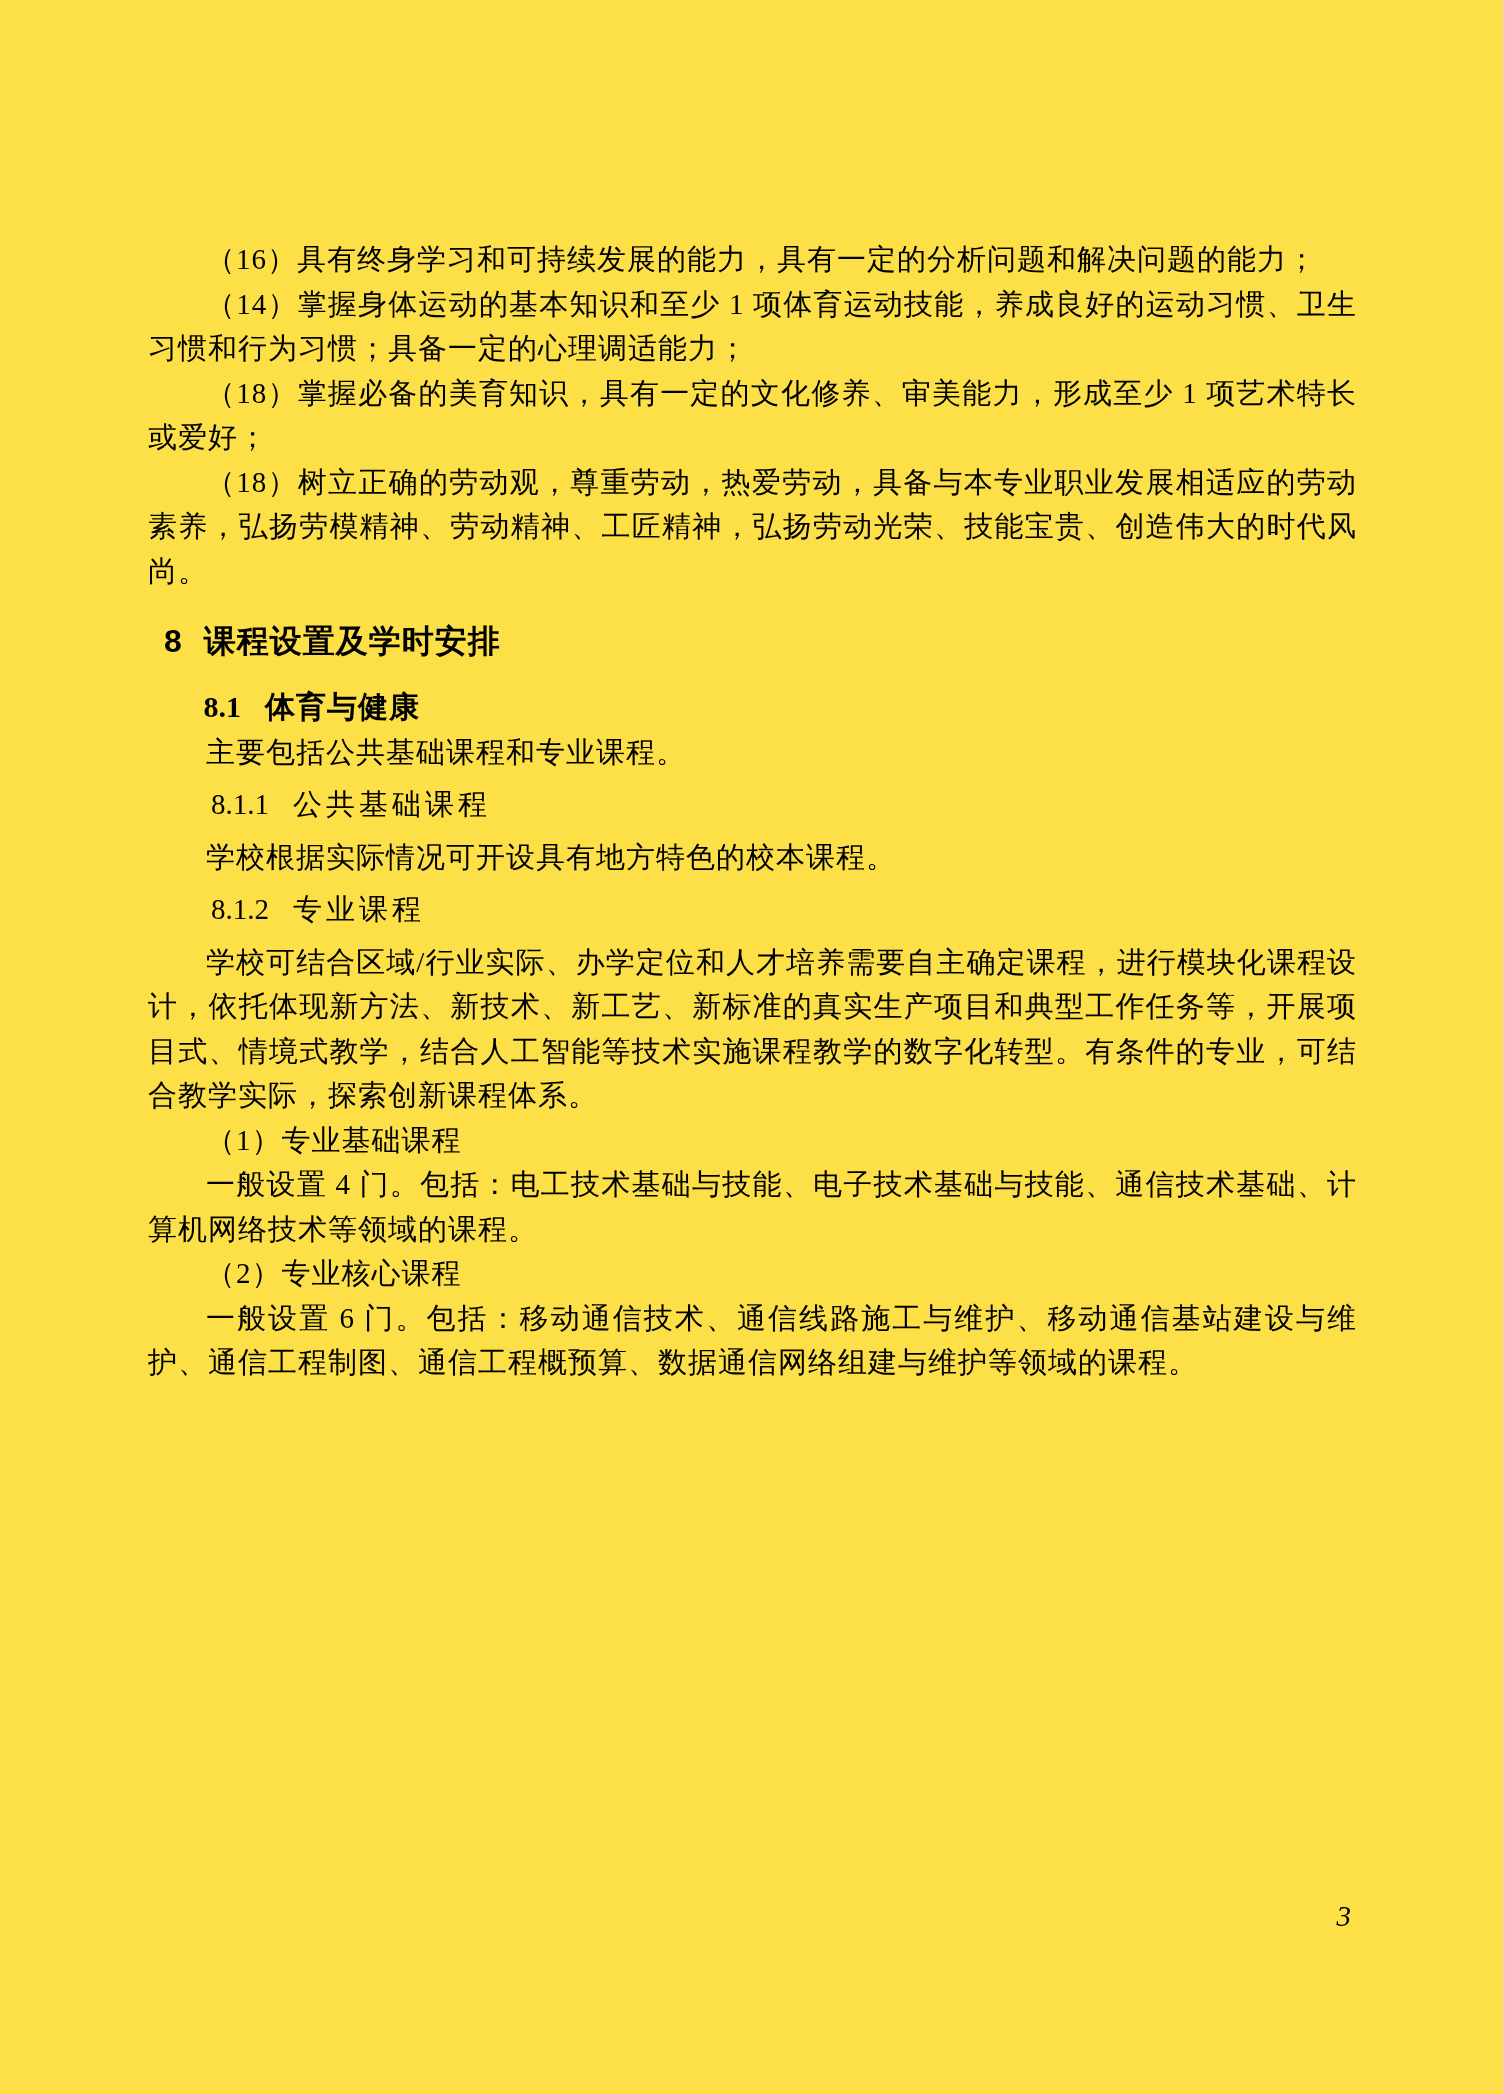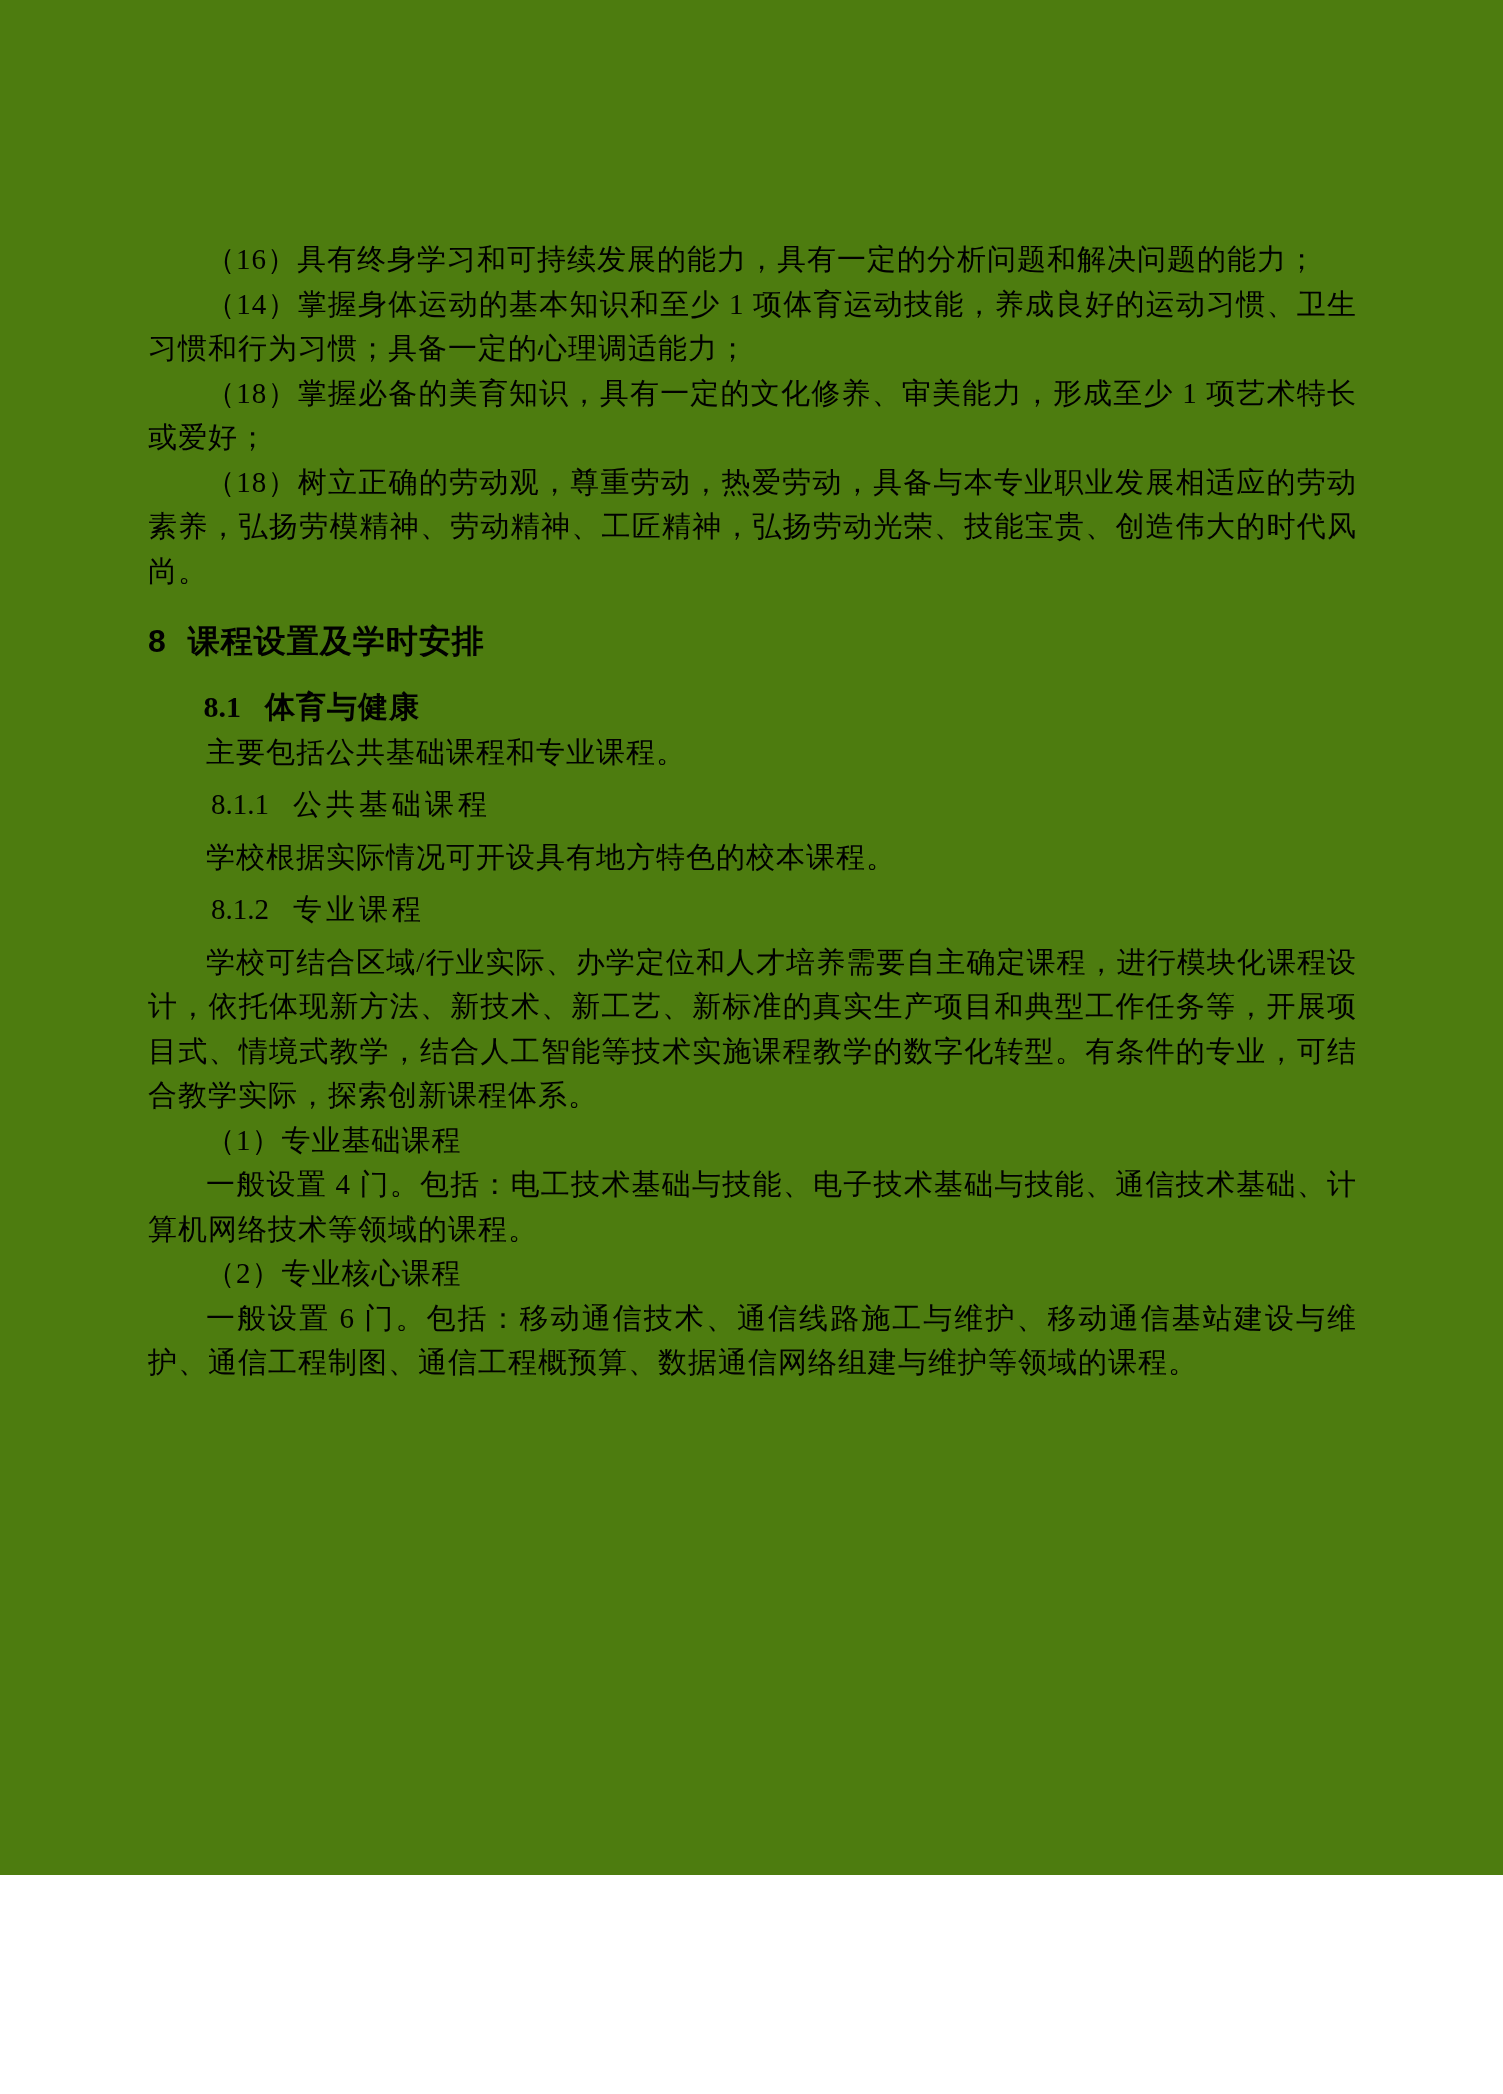--- a/index.html
+++ b/index.html
@@ -3,38 +3,38 @@
 <meta charset="utf-8">
 <style>
   html, body {
     margin: 0;
     padding: 0;
     background: #ffffff;
   }
   .page {
     position: relative;
     width: 1503px;
-    height: 1875px;
-    background: #4d7c0f;
+    height: 2094px;
+    background: #fde047;
     box-sizing: border-box;
     padding: 237px 146px 0 148px;
     color: #000000;
     font-family: "Liberation Serif", "DejaVu Serif", serif;
     overflow: hidden;
   }
   .para {
     margin: 0;
     font-size: 29px;
     line-height: 44.5px;
     letter-spacing: 1px;
     text-align: justify;
     text-indent: 2em;
   }
   .chapter {
-    margin: 24px 0 20px 0;
+    margin: 24px 0 20px 16px;
     font-family: "Liberation Sans", "DejaVu Sans", sans-serif;
     font-weight: 700;
     font-size: 32px;
     line-height: 48px;
     letter-spacing: 1px;
     text-indent: 0;
   }
   .chapter .num { margin-right: 22px; letter-spacing: 0; }
   .section {
     margin: 0;

